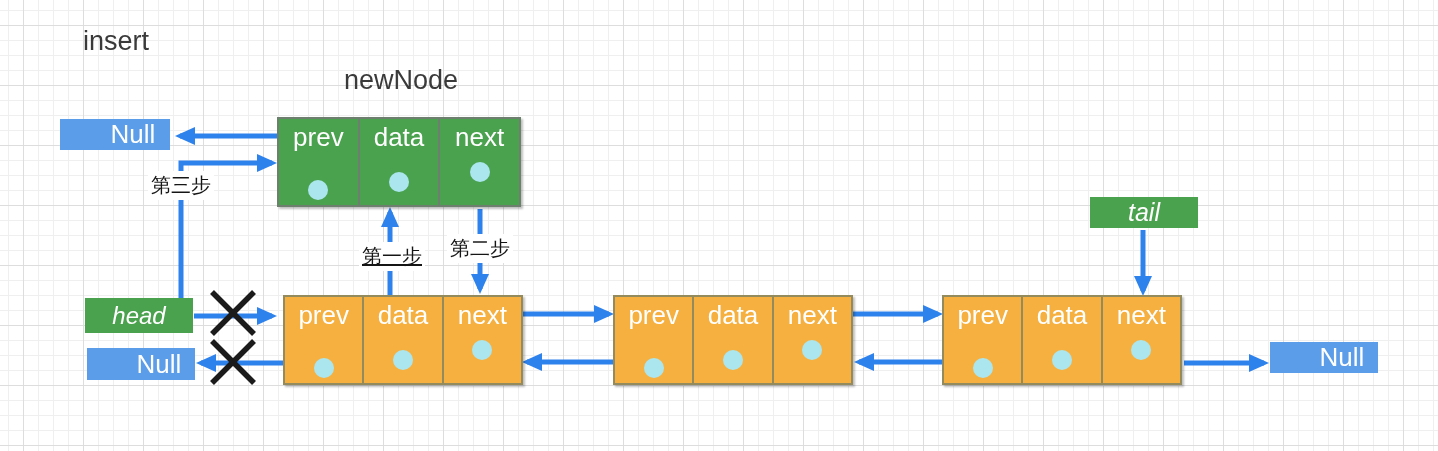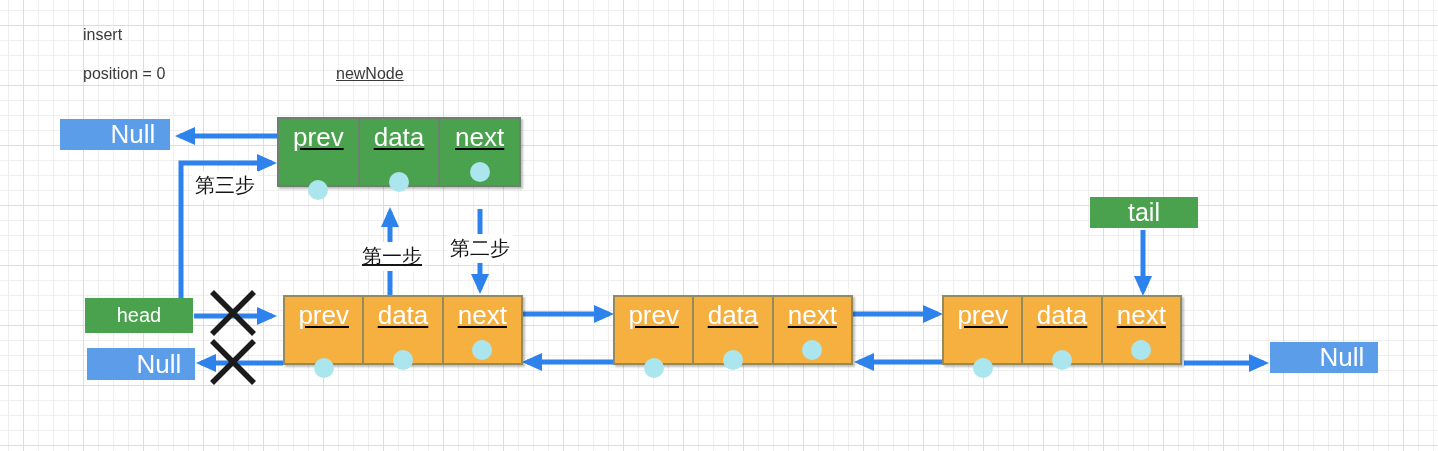--- a/index.html
+++ b/index.html
@@ -12,36 +12,36 @@
       linear-gradient(90deg,#efefef 1px,transparent 1px),
       linear-gradient(#efefef 1px,transparent 1px);
     background-size:60px 60px,60px 60px,15px 15px,15px 15px;
     background-position:23px 0,0 25px,8px 0,0 10px;
   }
   .svg-layer{position:absolute;left:0;top:0;width:1438px;height:451px;}
   .arrow{stroke:var(--arrow_blue);stroke-width:5;fill:none;}
   .xmark{stroke:var(--cross_black);stroke-width:5.5;fill:none;}
   #ah path{fill:var(--arrow_blue);}
 
-  .annot{position:absolute;font-size:16px;color:var(--text_dark);white-space:nowrap;}
+  .annot{position:absolute;font-size:27px;color:var(--text_dark);white-space:nowrap;}
 
-  .node{position:absolute;display:flex;height:70px;border:2px solid;box-sizing:border-box;
-        box-shadow:2px 2px 2px rgba(0,0,0,0.25);text-decoration:underline;}
+  .node{position:absolute;display:flex;height:90px;border:2px solid;box-sizing:border-box;
+        box-shadow:2px 2px 2px rgba(0,0,0,0.25);}
   .node.green{background:var(--node_green);border-color:#6f7f6f;}
   .node.orange{background:var(--node_orange);border-color:#938a5e;}
   .cell{flex:1 1 0;position:relative;}
   .node.green .cell + .cell{border-left:2px solid #6f7f6f;}
   .node.orange .cell + .cell{border-left:2px solid #938a5e;}
   .cell-label{display:block;text-align:center;color:#ffffff;font-size:26px;padding-top:3px;}
   .dot{position:absolute;width:20px;height:20px;border-radius:50%;
        background:var(--dot_cyan);left:50%;transform:translateX(-50%);}
   .dot.prev{top:61px}.dot.data{top:53px}.dot.next{top:43px}
 
   .ptr{position:absolute;text-align:center;color:#ffffff;box-sizing:border-box;}
-  .ptr.green{background:var(--node_green);}
+  .ptr.green{background:var(--node_green);font-style:italic;}
   .ptr.blue{background:var(--null_blue);padding-left:36px;}
 
   .steplabel{position:absolute;background:#ffffff;color:#151515;font-size:20px;
              padding:1px 3px;white-space:nowrap;}
 </style>
 </head>
 <body>
 
 <div class="canvas">
 
@@ -80,22 +80,21 @@
       <line class="xmark" x1="212" y1="292" x2="254" y2="334"></line>
       <line class="xmark" x1="254" y1="292" x2="212" y2="334"></line>
     </g>
     <g>
       <line class="xmark" x1="212" y1="341" x2="254" y2="383"></line>
       <line class="xmark" x1="254" y1="341" x2="212" y2="383"></line>
     </g>
   </svg>
 
   <div class="annot" style="left:83px;top:26px;">insert</div>
-  <div class="annot" style="left:83px;top:65px;">position = 0</div>
-  <div class="annot" style="left:336px;top:65px;text-decoration:underline;">newNode</div>
+  <div class="annot" style="left:344px;top:65px;">newNode</div>
 
   <div class="node green" style="left:277px;top:117px;width:244px;">
     <div class="cell">
       <span class="cell-label">prev</span>
       <span class="dot prev"></span>
     </div>
     <div class="cell">
       <span class="cell-label">data</span>
       <span class="dot data"></span>
     </div>
@@ -143,23 +142,23 @@
     <div class="cell">
       <span class="cell-label">data</span>
       <span class="dot data"></span>
     </div>
     <div class="cell">
       <span class="cell-label">next</span>
       <span class="dot next"></span>
     </div>
   </div>
 
-  <div class="ptr green" style="left:85px;top:298px;width:108px;height:35px;line-height:35px;font-size:20px;">head</div>
+  <div class="ptr green" style="left:85px;top:298px;width:108px;height:35px;line-height:35px;font-size:24px;">head</div>
   <div class="ptr green" style="left:1090px;top:197px;width:108px;height:31px;line-height:31px;font-size:25px;">tail</div>
   <div class="ptr blue" style="left:60px;top:119px;width:110px;height:31px;line-height:31px;font-size:26px;">Null</div>
   <div class="ptr blue" style="left:87px;top:348px;width:108px;height:32px;line-height:32px;font-size:26px;">Null</div>
   <div class="ptr blue" style="left:1270px;top:342px;width:108px;height:31px;line-height:31px;font-size:26px;">Null</div>
 
-  <div class="steplabel" style="left:148px;top:171px;margin-left:44px;">第三步</div>
+  <div class="steplabel" style="left:148px;top:171px;">第三步</div>
   <div class="steplabel" style="left:359px;top:242px;text-decoration:underline;">第一步</div>
   <div class="steplabel" style="left:447px;top:234px;">第二步</div>
 
 </div>
 
 </body></html>

